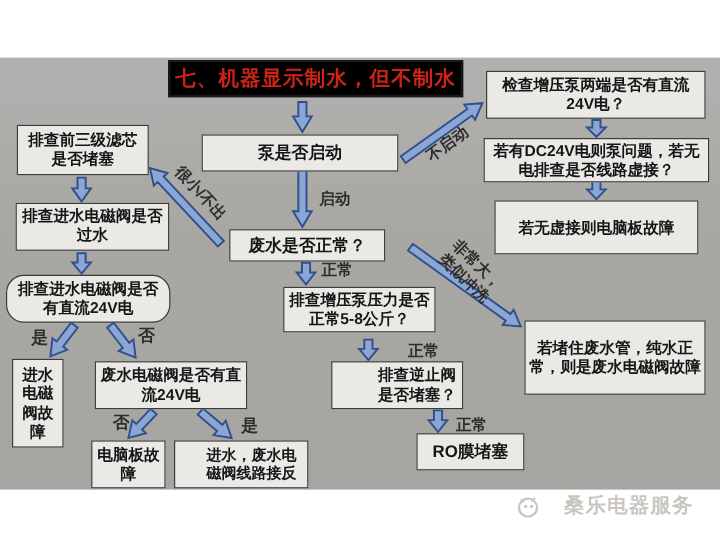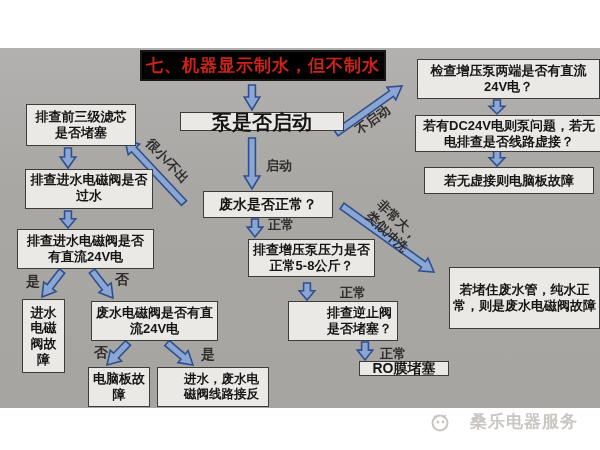--- a/index.html
+++ b/index.html
@@ -6,21 +6,21 @@
   .stage{
     position:relative;width:600px;height:450px;overflow:hidden;
     font-family:"Liberation Sans",sans-serif;background:#ffffff;
   }
   .gray-area{position:absolute;left:0;top:48px;width:600px;height:360px;
     background:linear-gradient(180deg,#b3b1af 0%,#a9a7a4 40%,#a7a5a2 100%);}
   .node{
     position:absolute;display:flex;align-items:center;justify-content:center;
     background:#eae9e6;border:1.6px solid #3c3c3a;color:#151515;
     font-weight:bold;font-size:13px;line-height:1.2;text-align:center;
-    padding:2px 3px;box-sizing:border-box;margin-left:12px;
+    padding:2px 3px;box-sizing:border-box;
   }
   .title-box{
     position:absolute;display:flex;align-items:center;justify-content:center;
     background:#000000;border:2px solid #181818;color:#d02318;
     font-weight:bold;font-size:17px;letter-spacing:1px;text-align:center;
     box-sizing:border-box;
   }
   .edge-label{
     position:absolute;color:#2e2d2c;font-weight:bold;font-size:13px;
     text-align:center;line-height:1.25;
@@ -54,34 +54,34 @@
       <polygon points="303.6,283 303.6,290.7 299.2,290.7 307,300 314.8,290.7 310.4,290.7 310.4,283" class="arrow"></polygon>
       <polygon points="361.6,342 361.6,350.1 357.2,350.1 365,360 372.8,350.1 368.4,350.1 368.4,342" class="arrow"></polygon>
       <polygon points="59.3,268.9 47.2,284.6 43.7,281.9 42,297 56.1,291.5 52.6,288.8 64.7,273.1" class="arrow"></polygon>
       <polygon points="89.3,273.1 102.3,289.8 98.9,292.5 113,298 111.2,282.9 107.7,285.7 94.7,268.9" class="arrow"></polygon>
       <polygon points="125.5,340.7 113.5,353.2 110.3,350.2 107,365 121.6,361 118.4,357.9 130.5,345.3" class="arrow"></polygon>
       <polygon points="164.8,345.6 180.9,359.2 178,362.6 193,365 188.1,350.6 185.3,354 169.2,340.4" class="arrow"></polygon>
     </svg>
 
   <div class="title-box" style="left:140px;top:50px;width:246px;height:31px;">七、机器显示制水，但不制水</div>
 
-  <div class="node" style="left:168px;top:112px;width:164px;height:19px;font-size:20px;">泵是否启动</div>
+  <div class="node" style="left:168px;top:112px;width:164px;height:31px;font-size:14px;">泵是否启动</div>
   <div class="node" style="left:191px;top:191px;width:130px;height:27px;font-size:14px;">废水是否正常？</div>
   <div class="node" style="left:236px;top:239px;width:127px;height:38px;">排查增压泵压力是否正常5-8公斤？</div>
   <div class="node" style="left:276px;top:301px;width:110px;height:40px;padding-left:36px;">排查逆止阀是否堵塞？</div>
-  <div class="node" style="left:347px;top:361px;width:90px;height:15px;font-size:14px;">RO膜堵塞</div>
+  <div class="node" style="left:347px;top:361px;width:90px;height:31px;font-size:14px;">RO膜堵塞</div>
 
   <div class="node" style="left:405px;top:59px;width:183px;height:40px;">检查增压泵两端是否有直流24V电？</div>
   <div class="node" style="left:403px;top:115px;width:188px;height:37px;">若有DC24V电则泵问题，若无电排查是否线路虚接？</div>
-  <div class="node" style="left:412px;top:167px;width:170px;height:27px;">若无虚接则电脑板故障</div>
+  <div class="node" style="left:412px;top:167px;width:170px;height:45px;">若无虚接则电脑板故障</div>
   <div class="node" style="left:437px;top:267px;width:151px;height:62px;">若堵住废水管，纯水正常，则是废水电磁阀故障</div>
 
   <div class="node" style="left:14px;top:104px;width:110px;height:42px;">排查前三级滤芯是否堵塞</div>
   <div class="node" style="left:13px;top:169px;width:128px;height:40px;font-family:Liberation Mono, monospace;">排查进水电磁阀是否过水</div>
-  <div class="node" style="left:5px;top:229px;width:137px;height:40px;">排查进水电磁阀是否有直流24V电</div>
+  <div class="node" style="left:5px;top:229px;width:137px;height:40px;border-radius:15px;">排查进水电磁阀是否有直流24V电</div>
   <div class="node" style="left:10px;top:299px;width:43px;height:74px;">进水电磁阀故障</div>
   <div class="node" style="left:79px;top:301px;width:127px;height:40px;">废水电磁阀是否有直流24V电</div>
   <div class="node" style="left:76px;top:367px;width:62px;height:40px;">电脑板故障</div>
   <div class="node" style="left:145px;top:367px;width:112px;height:40px;font-size:12.5px;padding-left:20px;">进水，废水电磁阀线路接反</div>
 
   <div class="edge-label" style="left:266px;top:158px;">启动</div>
   <div class="edge-label" style="left:343px;top:112px;width:60px;transform:rotate(-36deg);">不启动</div>
   <div class="edge-label" style="left:132px;top:153px;width:70px;transform:rotate(47deg);">很小/不出</div>
   <div class="edge-label" style="left:268px;top:217px;">正常</div>
   <div class="edge-label" style="left:362px;top:210px;width:60px;transform:rotate(44deg);">非常大，类似冲洗</div>

